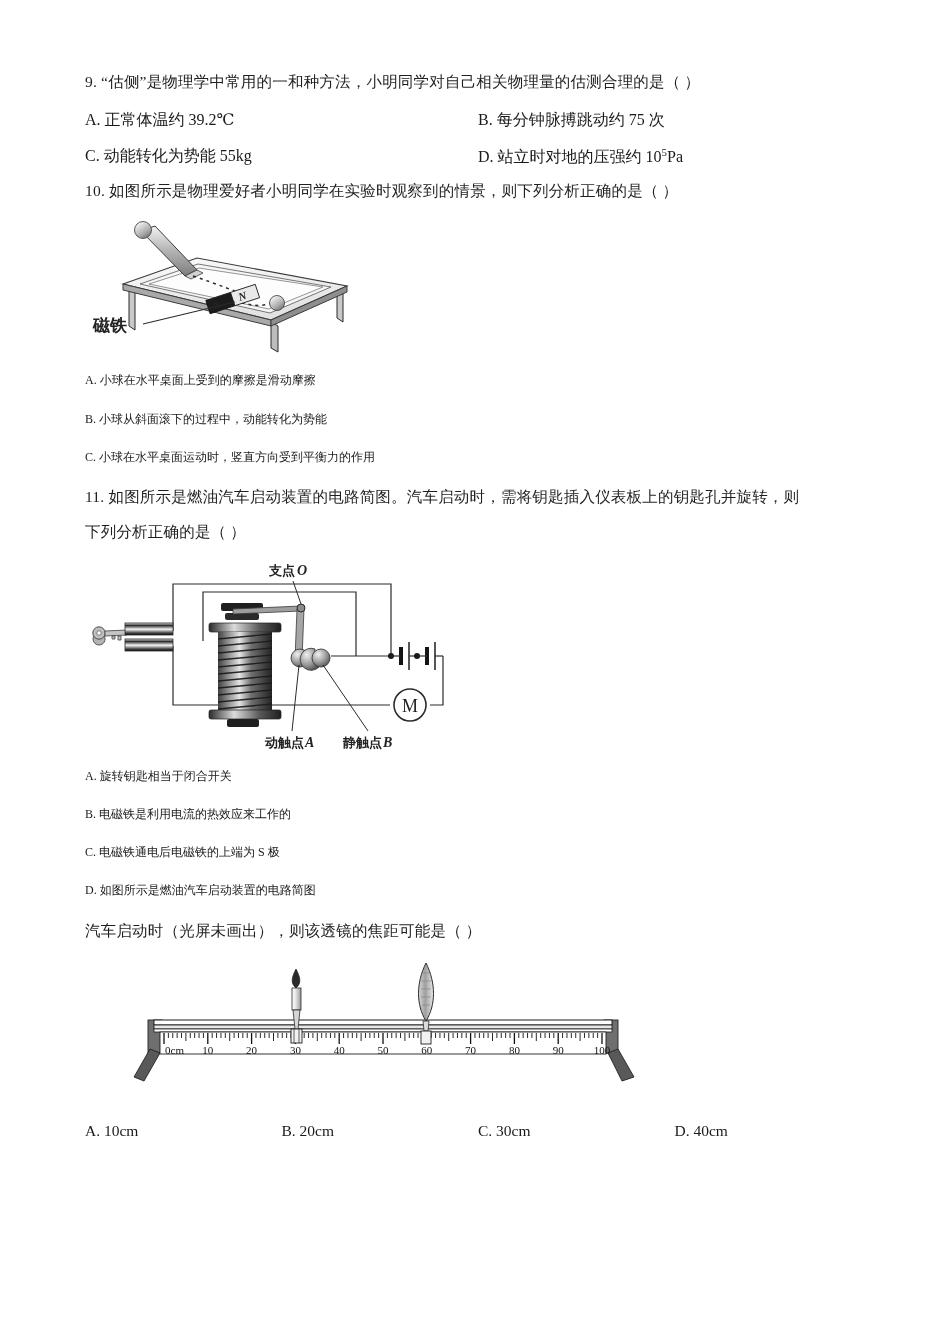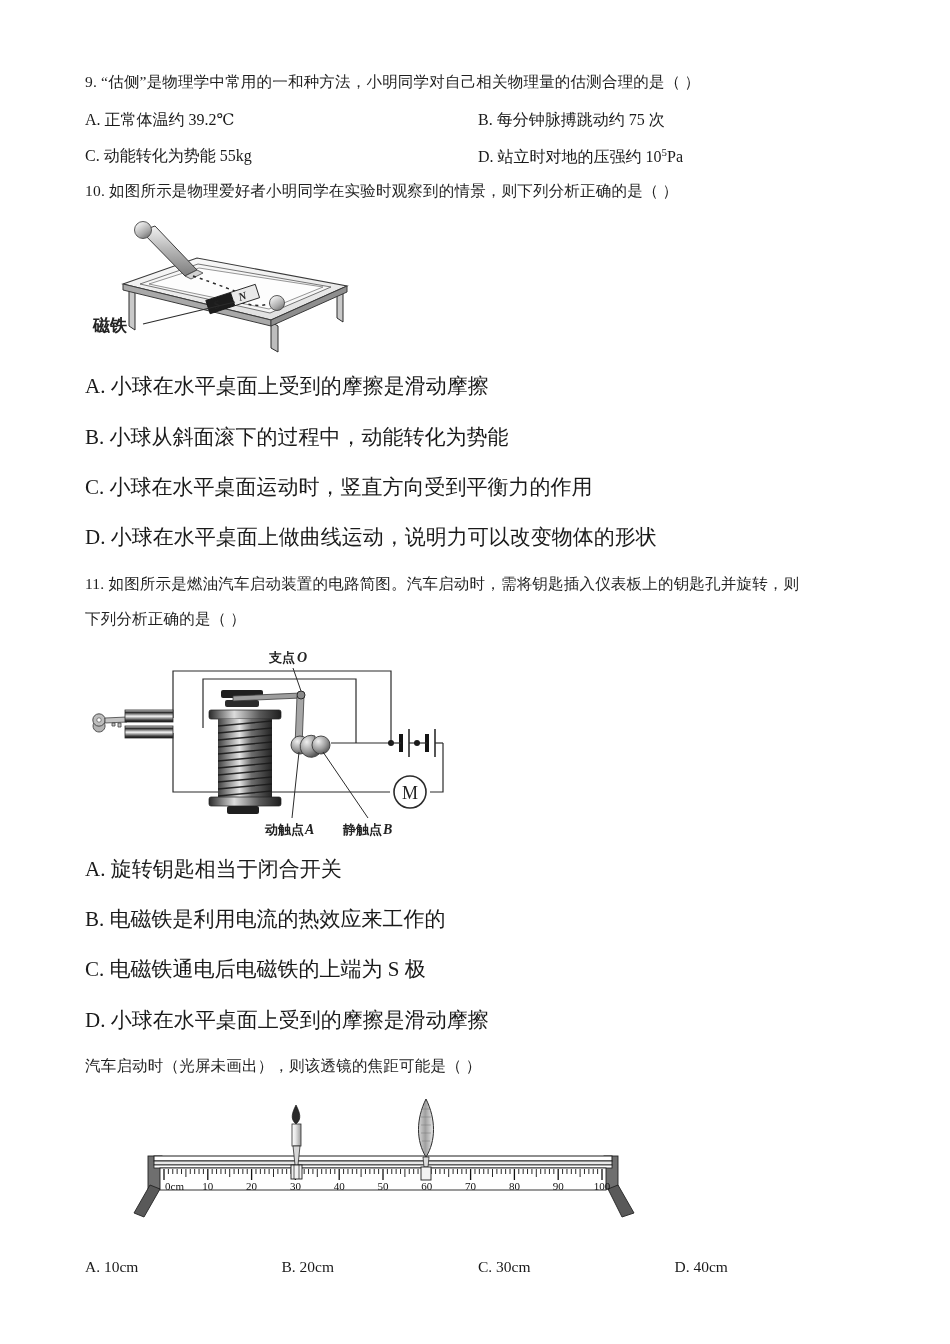--- a/index.html
+++ b/index.html
@@ -52,21 +52,21 @@
     display: flex;
     width: 100%;
     margin: 0;
   }
   .opts-4col > div {
     width: 25%;
     font-size: 15.5px;
     line-height: 1.35;
   }
   .opt-block {
-    font-size: 21px;
+    font-size: 12px;
     line-height: 1.35;
     margin: 0 0 22px 0;
   }
   sup {
     font-size: 0.68em;
     vertical-align: super;
   }
   .fig-wrap {
     position: relative;
     margin: 10px 0 14px 0;
@@ -165,21 +165,20 @@
 
         <path d="M58 106 L150 84" stroke="#2b2b2b" stroke-width="1.1" fill="none"></path>
 
         <text class="lbl-han" x="8" y="113" font-size="17">磁铁</text>
       </svg>
     </div>
 
     <p class="opt-block">A. 小球在水平桌面上受到的摩擦是滑动摩擦</p>
     <p class="opt-block">B. 小球从斜面滚下的过程中，动能转化为势能</p>
     <p class="opt-block">C. 小球在水平桌面运动时，竖直方向受到平衡力的作用</p>
-    <p class="opt-block">D. 小球在水平桌面上做曲线运动，说明力可以改变物体的形状</p>
 
     <p class="q-line">11. 如图所示是燃油汽车启动装置的电路简图。汽车启动时，需将钥匙插入仪表板上的钥匙孔并旋转，则</p>
     <p class="q-line q-stem">下列分析正确的是（     ）</p>
 
     <div class="fig-wrap">
       <svg width="420" height="195" viewBox="0 0 420 195">
         <defs>
           <linearGradient id="gkeybar" x1="0" y1="0" x2="0" y2="1">
             <stop offset="0%" stop-color="#efefef"></stop>
             <stop offset="20%" stop-color="#2a2a2a"></stop>
@@ -306,21 +305,21 @@
 
         <text x="180" y="188" font-size="13" class="lbl-han"><tspan>动触点</tspan><tspan class="lbl-ital" font-size="14" dx="1">A</tspan></text>
 
         <text x="258" y="188" font-size="13" class="lbl-han"><tspan>静触点</tspan><tspan class="lbl-ital" font-size="14" dx="1">B</tspan></text>
       </svg>
     </div>
 
     <p class="opt-block">A.  旋转钥匙相当于闭合开关</p>
     <p class="opt-block">B.  电磁铁是利用电流的热效应来工作的</p>
     <p class="opt-block">C.  电磁铁通电后电磁铁的上端为 S 极</p>
-    <p class="opt-block">D.  小球在水平桌面上受到的摩擦是滑动摩擦</p>
+    <p class="opt-block">D.  如图所示是燃油汽车启动装置的电路简图</p>
 
     <p class="q-line q-stem">汽车启动时（光屏未画出），则该透镜的焦距可能是（     ）</p>
 
     <div class="fig-wrap" style="margin-left:45px;">
       <svg width="520" height="150" viewBox="0 0 520 150">
         <defs>
           <linearGradient id="gcandle" x1="0" y1="0" x2="1" y2="0">
             <stop offset="0%" stop-color="#ffffff"></stop>
             <stop offset="40%" stop-color="#e6e6e6"></stop>
             <stop offset="100%" stop-color="#9a9a9a"></stop>

